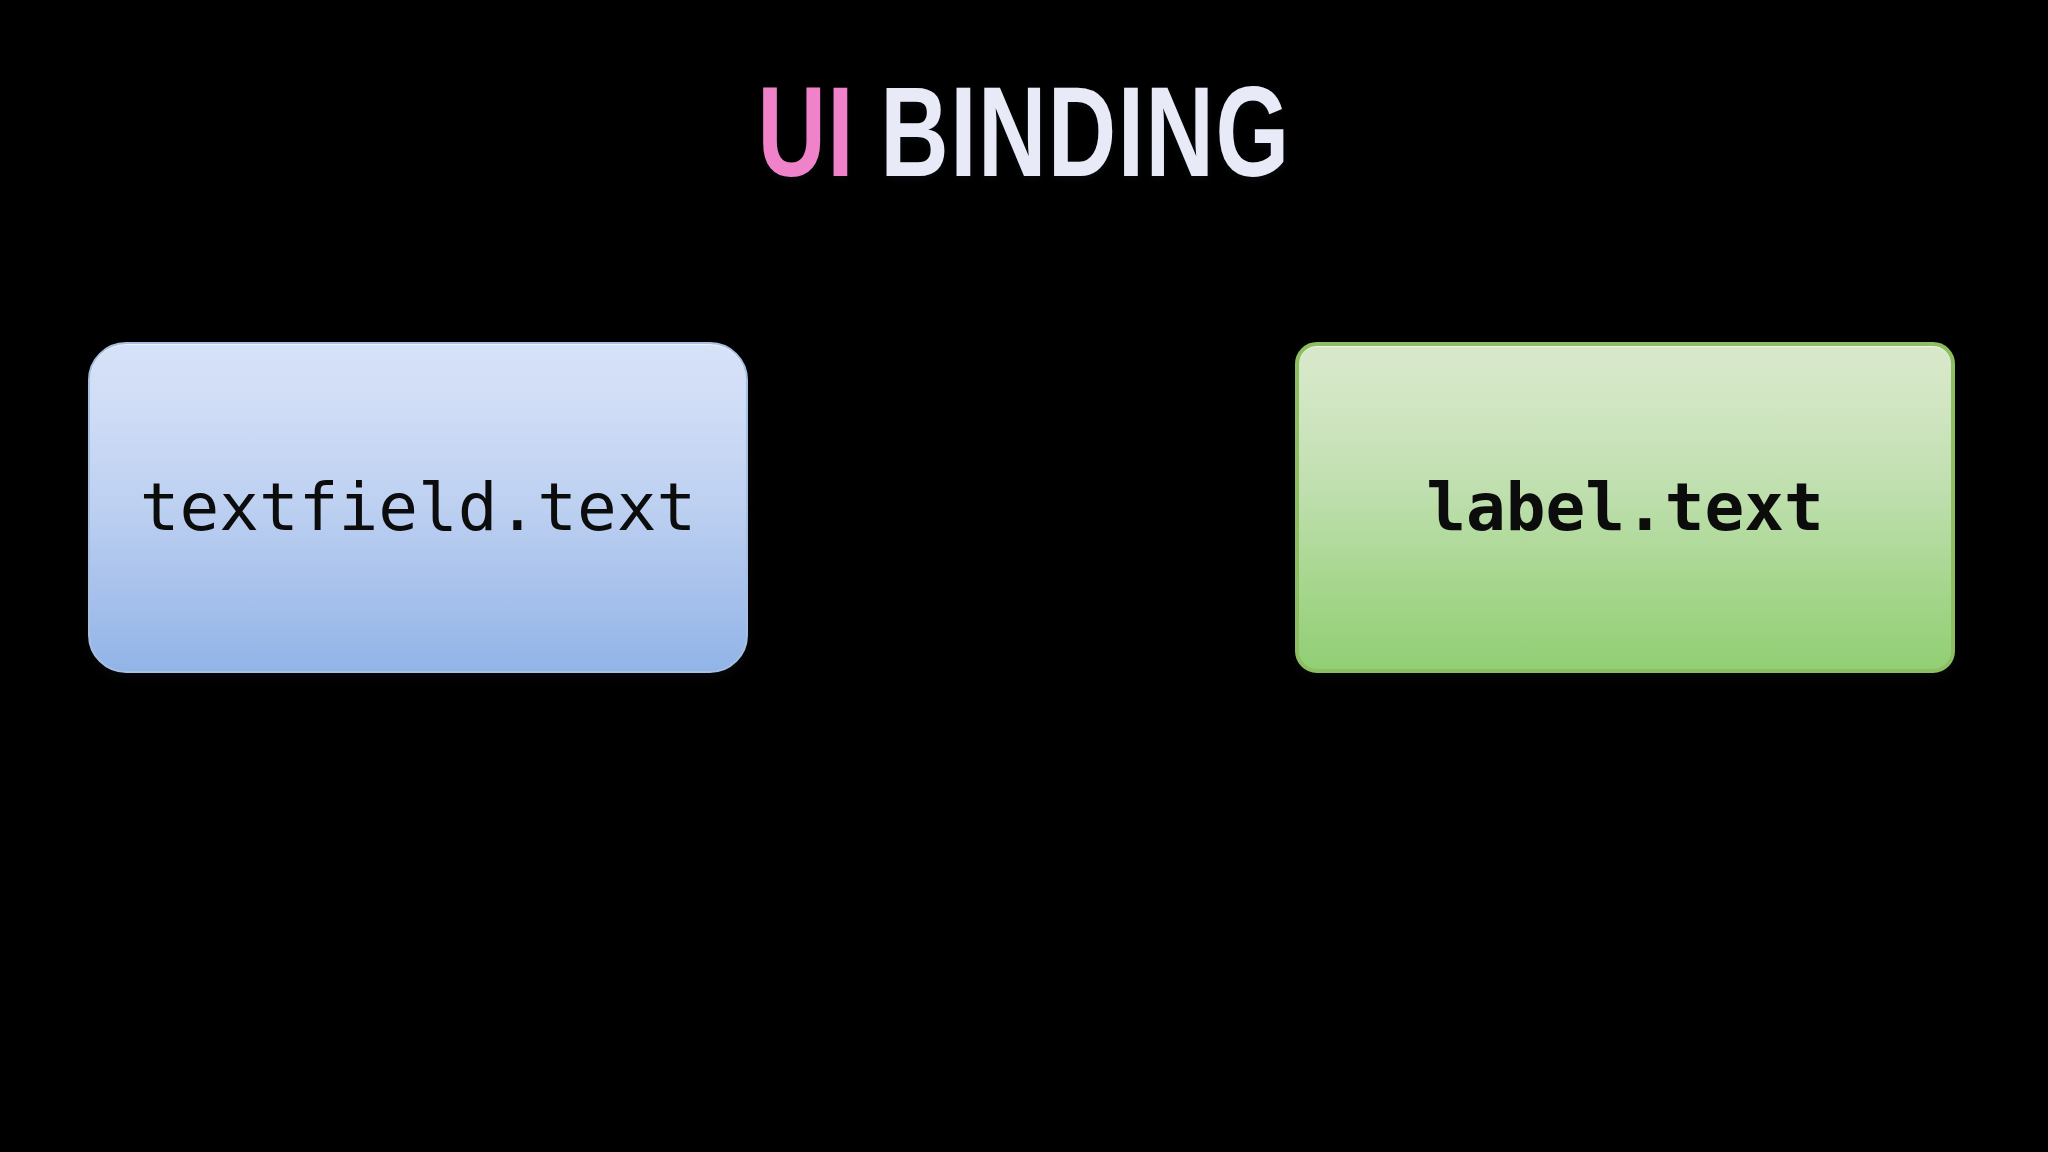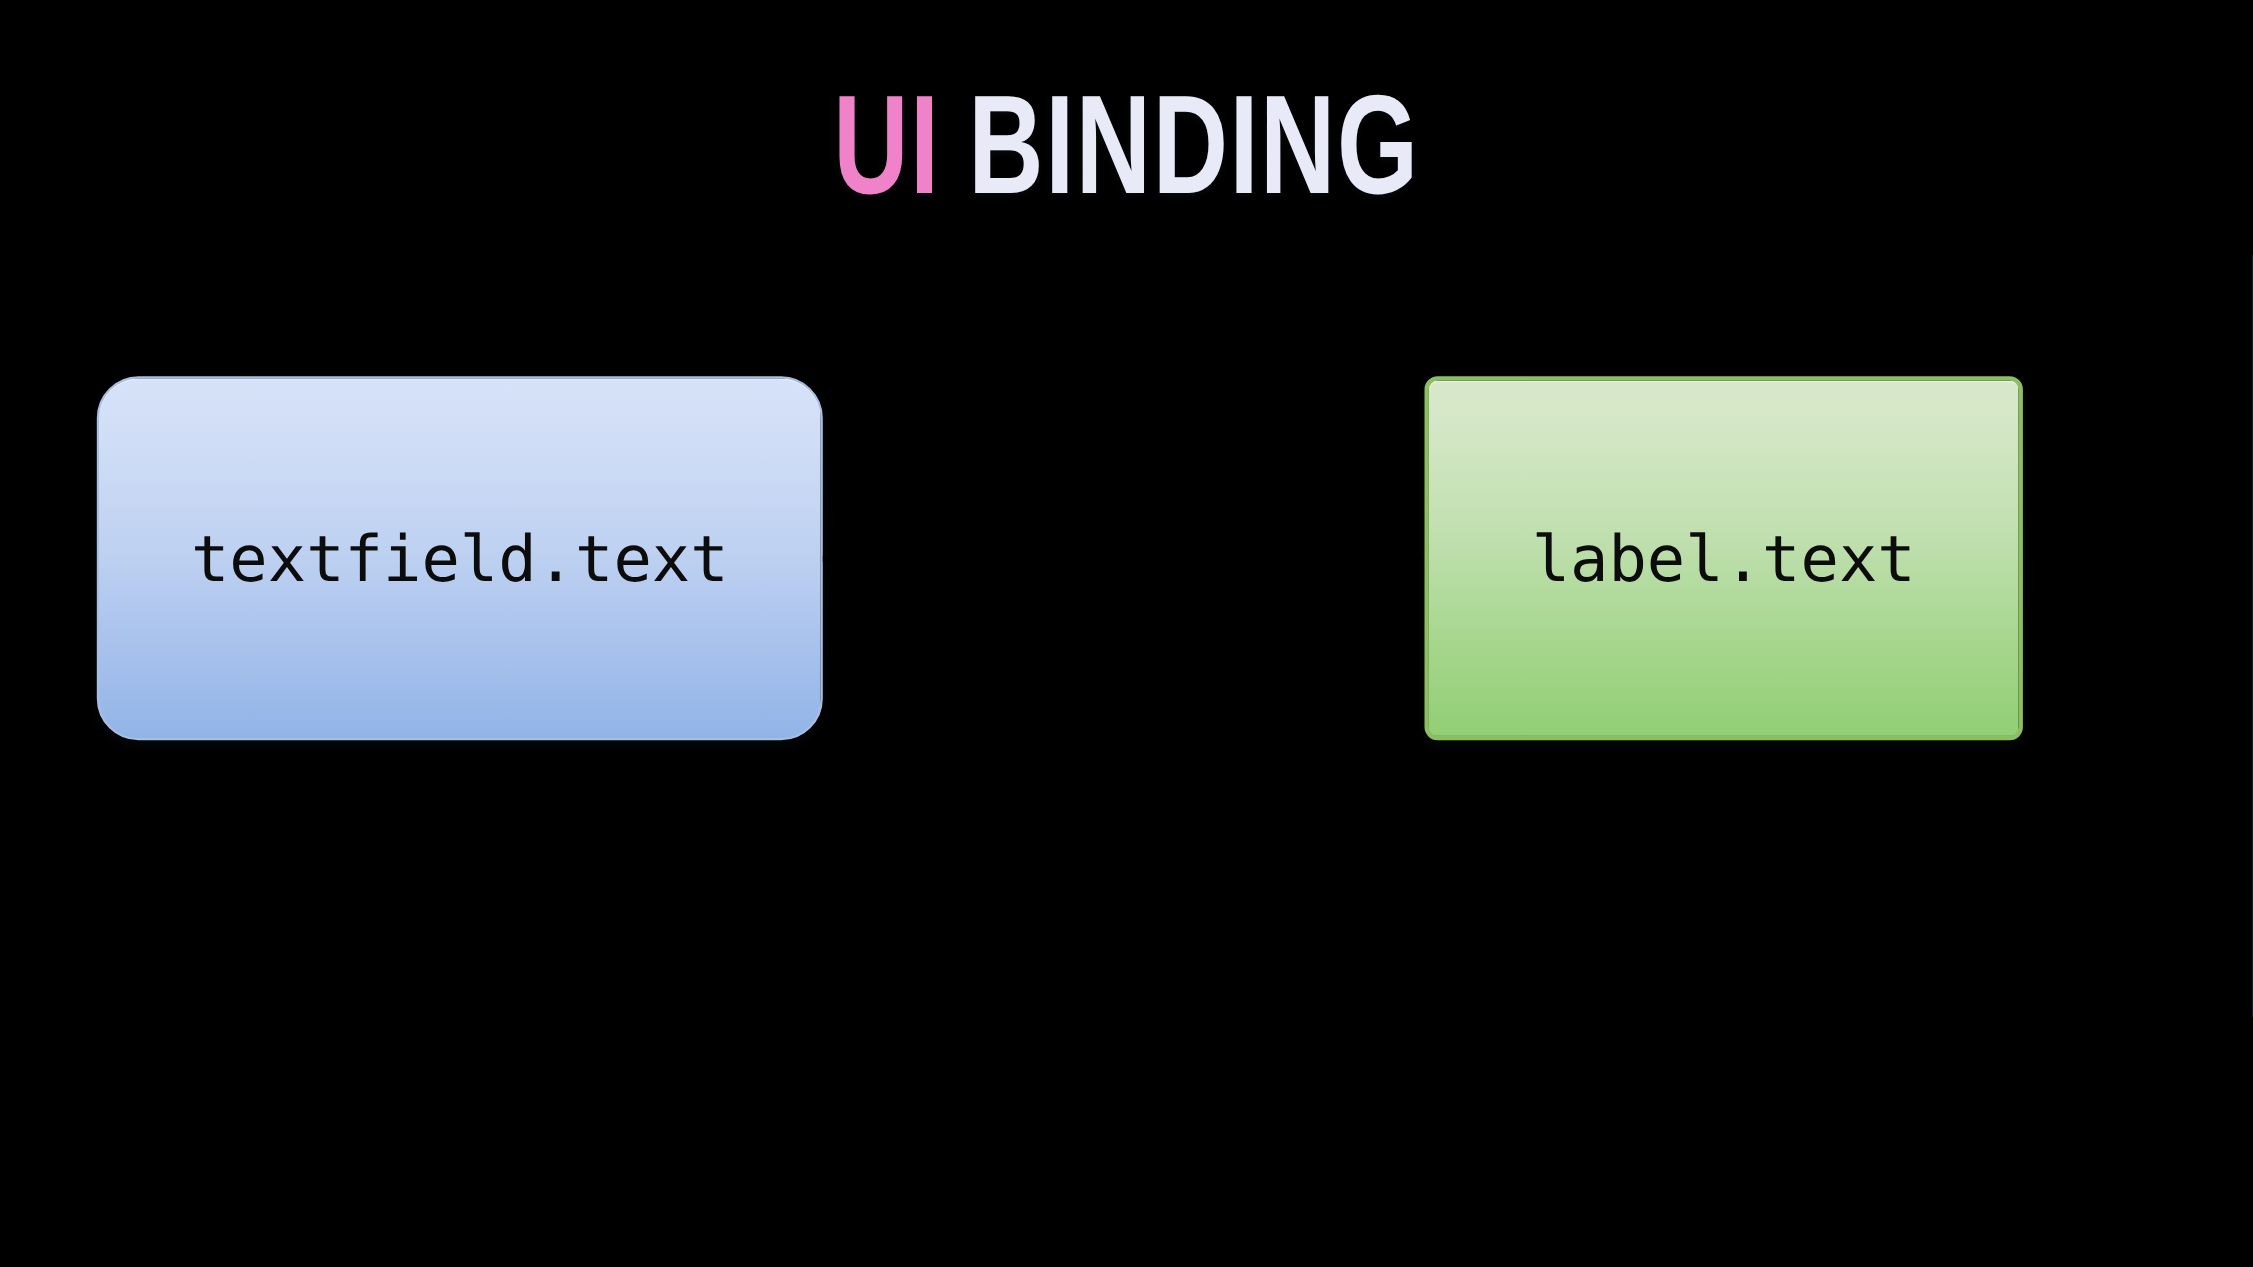--- a/index.html
+++ b/index.html
@@ -52,21 +52,21 @@
     position: absolute;
     box-sizing: border-box;
     display: flex;
     align-items: center;
     justify-content: center;
     user-select: none;
   }
 
   .node-label {
     font-family: "DejaVu Sans Mono", "Liberation Mono", monospace;
-    font-size: 58px;
+    font-size: 66px;
     line-height: 1;
     color: #0c0c0c;
     letter-spacing: 0px;
     white-space: nowrap;
   }
 
   
   .node-textfield {
     left: 88px;
     top: 342px;
@@ -82,33 +82,34 @@
     border: 2px solid #a9bfe0;
     box-shadow:
       0 5px 11px rgba(20, 24, 34, 0.34),
       inset 0 1px 0 rgba(255, 255, 255, 0.55);
   }
 
   
   .node-label-box {
     left: 1295px;
     top: 342px;
-    width: 544px;
+    width: 660px;
     height: 331px;
-    border-radius: 12px;
+    border-radius: 22px;
     background: linear-gradient(180deg,
         #d8e9cb 0%,
         #d2e6c4 16%,
         #bfdfae 45%,
         #a6d68d 74%,
         #91cf74 100%);
     border: 4px solid #8dbf62;
     box-shadow:
       0 5px 11px rgba(20, 24, 34, 0.34),
       inset 0 1px 0 rgba(255, 255, 255, 0.5);
+    font-weight: bold;
   }
 
   
   .arrow-layer {
     position: absolute;
     left: 0;
     top: 0;
     width: 2048px;
     height: 1152px;
     pointer-events: none;

